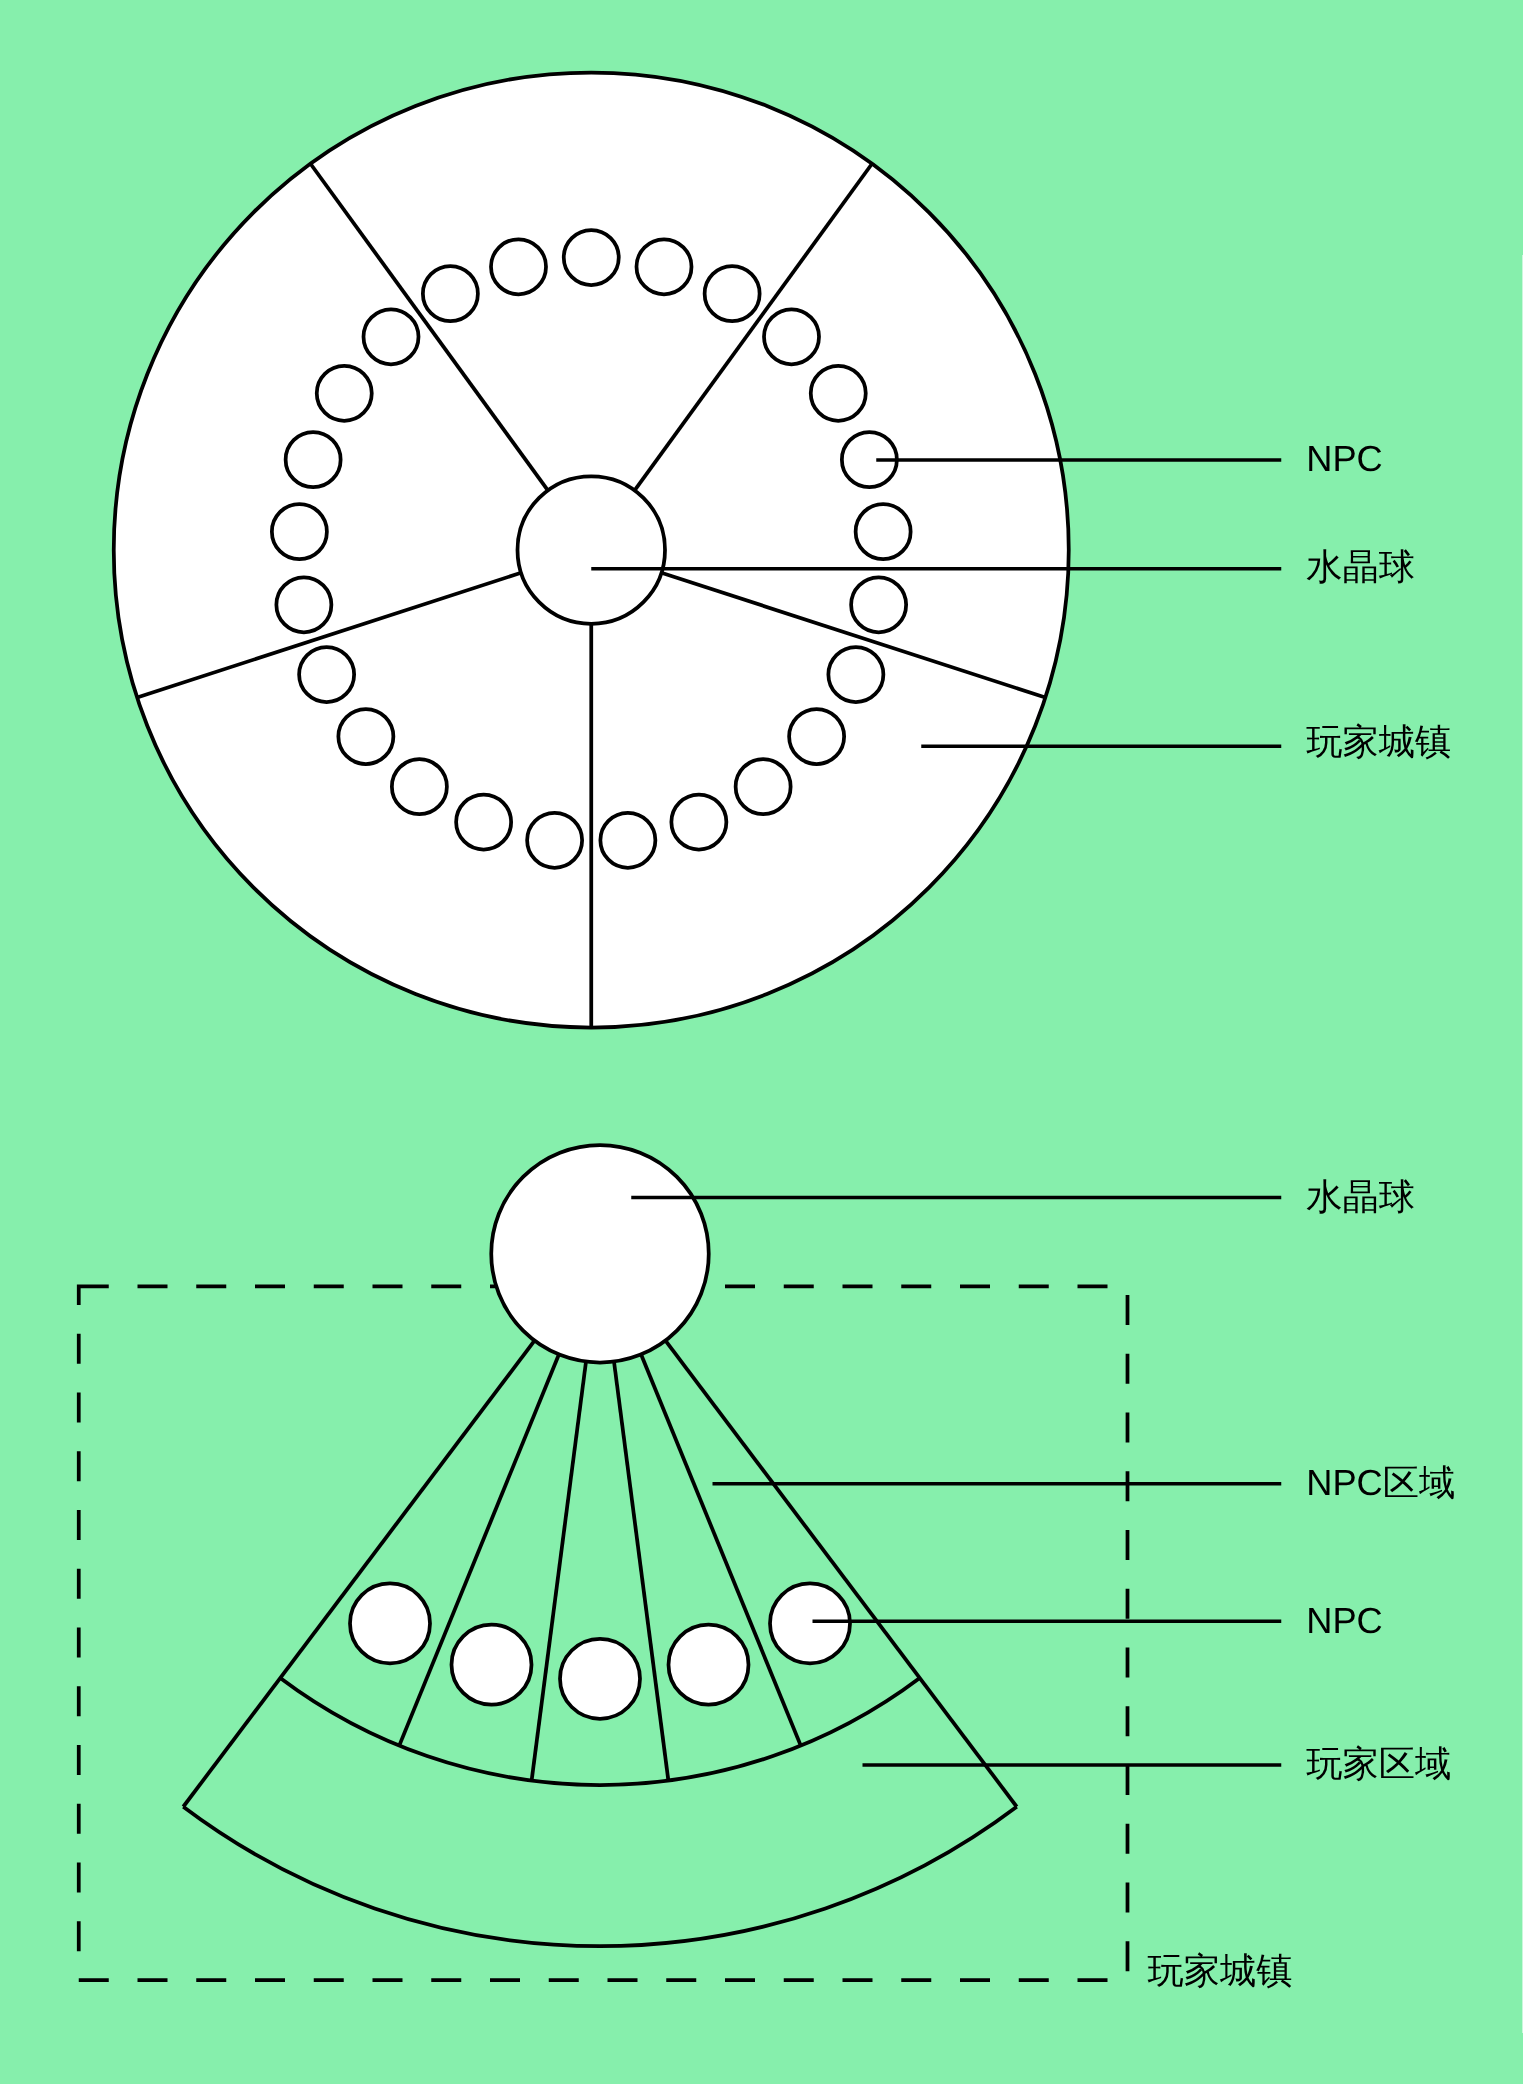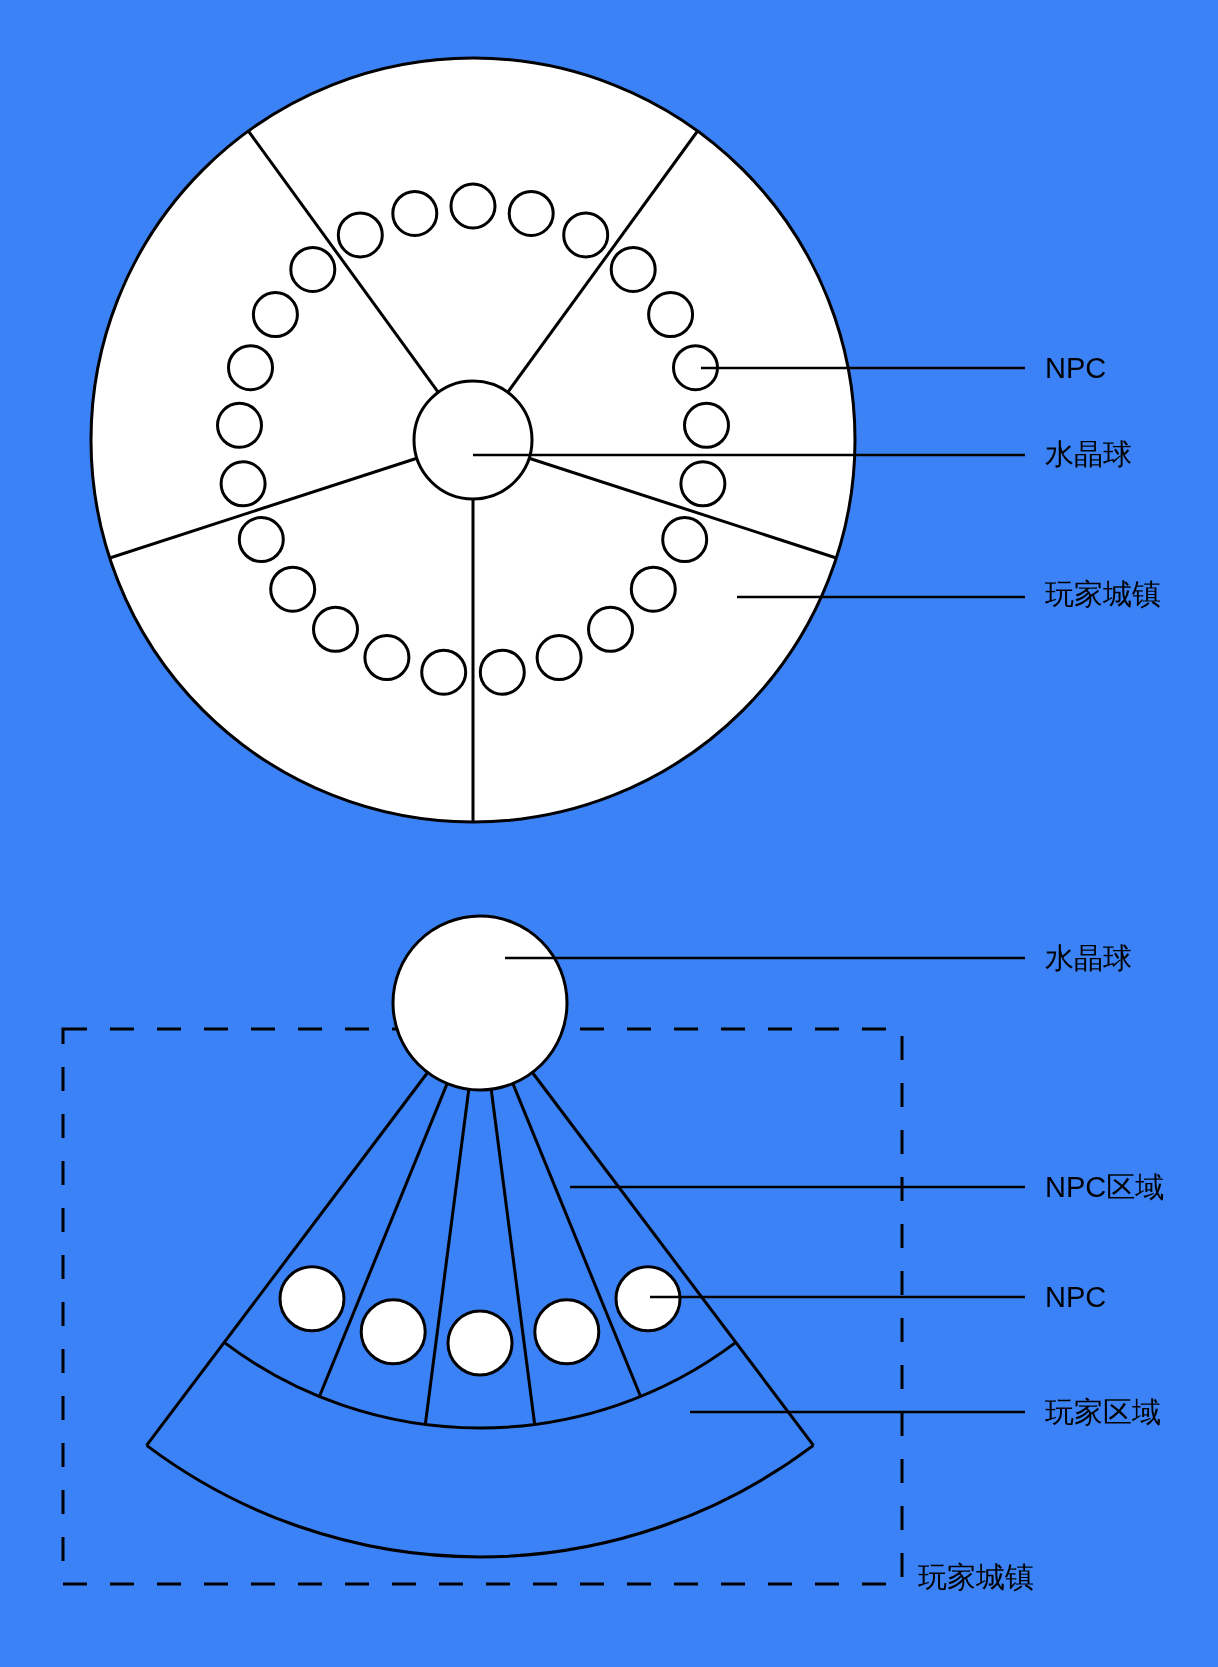--- a/index.html
+++ b/index.html
@@ -1,16 +1,16 @@
 <!DOCTYPE html>
 <html><head>
 <meta charset="utf-8">
 <style>
   html,body{margin:0;padding:0;background:#ffffff;}
-  .stage{position:relative;width:1218px;height:1667px;background:#3b82f6;overflow:hidden;}
+  .stage{position:relative;width:1218px;height:1667px;background:#86efac;overflow:hidden;}
   svg{display:block;}
   .shape{fill:#ffffff;stroke:#000000;stroke-width:3;}
   .line{fill:none;stroke:#000000;stroke-width:3;}
   .leader{fill:none;stroke:#000000;stroke-width:2.7;}
   .dashed{fill:none;stroke:#000000;stroke-width:3;stroke-dasharray:24 23;}
   text{font-family:"Liberation Sans","DejaVu Sans",sans-serif;font-size:29px;fill:#000000;dominant-baseline:central;}
 </style>
 </head>
 <body>
 

